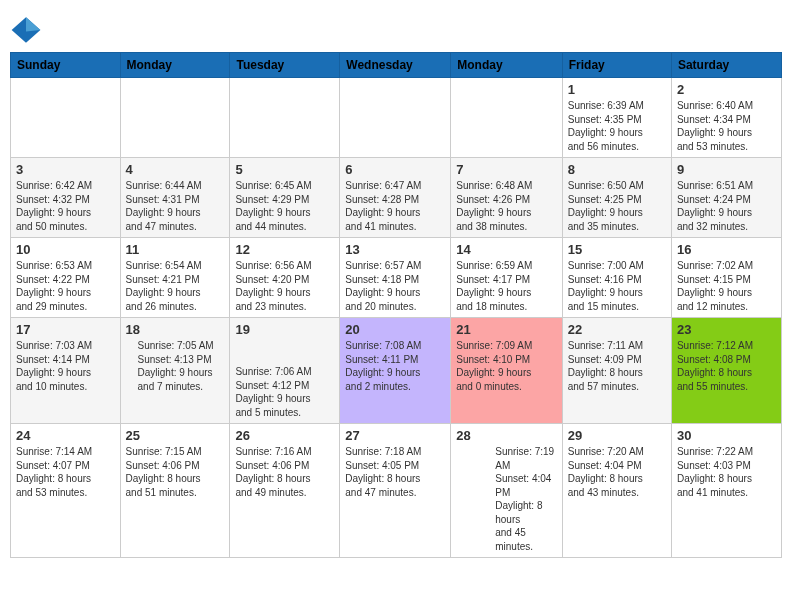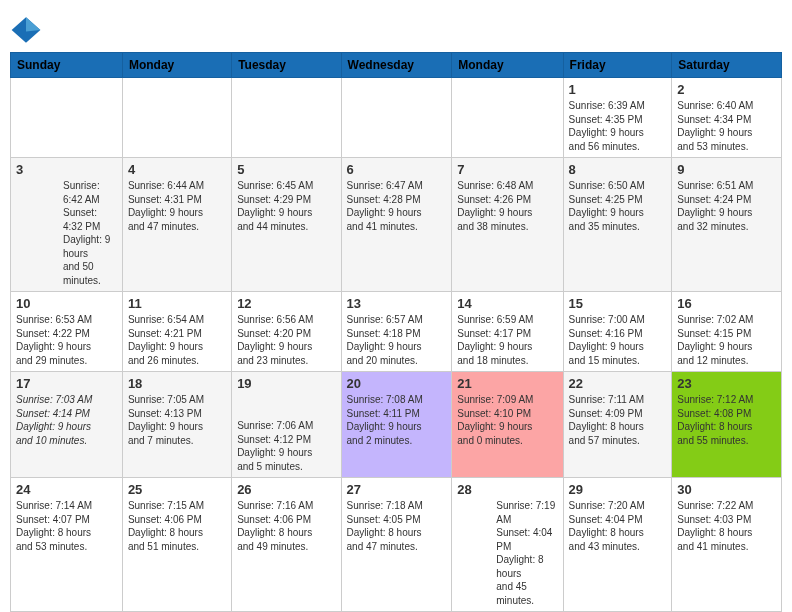--- a/index.html
+++ b/index.html
@@ -146,21 +146,21 @@
           <span class="day-number">2</span>
           <div class="day-info" style="white-space: pre-line;">Sunrise: 6:40 AM
 Sunset: 4:34 PM
 Daylight: 9 hours
 and 53 minutes.</div>
         </td>
       </tr>
       <tr>
         <td style="background: rgb(245, 245, 245);">
           <span class="day-number">3</span>
-          <div class="day-info" style="white-space: pre-line; margin-left: 47px;">Sunrise: 6:42 AM
+          <div class="day-info" style="white-space: pre-line;">Sunrise: 6:42 AM
 Sunset: 4:32 PM
 Daylight: 9 hours
 and 50 minutes.</div>
         </td>
         <td style="background: rgb(245, 245, 245);">
           <span class="day-number">4</span>
           <div class="day-info" style="white-space: pre-line;">Sunrise: 6:44 AM
 Sunset: 4:31 PM
 Daylight: 9 hours
 and 47 minutes.</div>
@@ -248,28 +248,28 @@
           <span class="day-number">16</span>
           <div class="day-info" style="white-space: pre-line;">Sunrise: 7:02 AM
 Sunset: 4:15 PM
 Daylight: 9 hours
 and 12 minutes.</div>
         </td>
       </tr>
       <tr>
         <td style="background: rgb(245, 245, 245);">
           <span class="day-number">17</span>
-          <div class="day-info" style="white-space: pre-line; font-style: italic;">Sunrise: 7:03 AM
+          <div class="day-info" style="white-space: pre-line;">Sunrise: 7:03 AM
 Sunset: 4:14 PM
 Daylight: 9 hours
 and 10 minutes.</div>
         </td>
         <td style="background: rgb(245, 245, 245);">
           <span class="day-number">18</span>
-          <div class="day-info" style="white-space: pre-line;">Sunrise: 7:05 AM
+          <div class="day-info" style="white-space: pre-line; margin-left: 12px;">Sunrise: 7:05 AM
 Sunset: 4:13 PM
 Daylight: 9 hours
 and 7 minutes.</div>
         </td>
         <td style="background: rgb(245, 245, 245);">
           <span class="day-number">19</span>
           <div class="day-info" style="white-space: pre-line; margin-top: 28px;">Sunrise: 7:06 AM
 Sunset: 4:12 PM
 Daylight: 9 hours
 and 5 minutes.</div>

